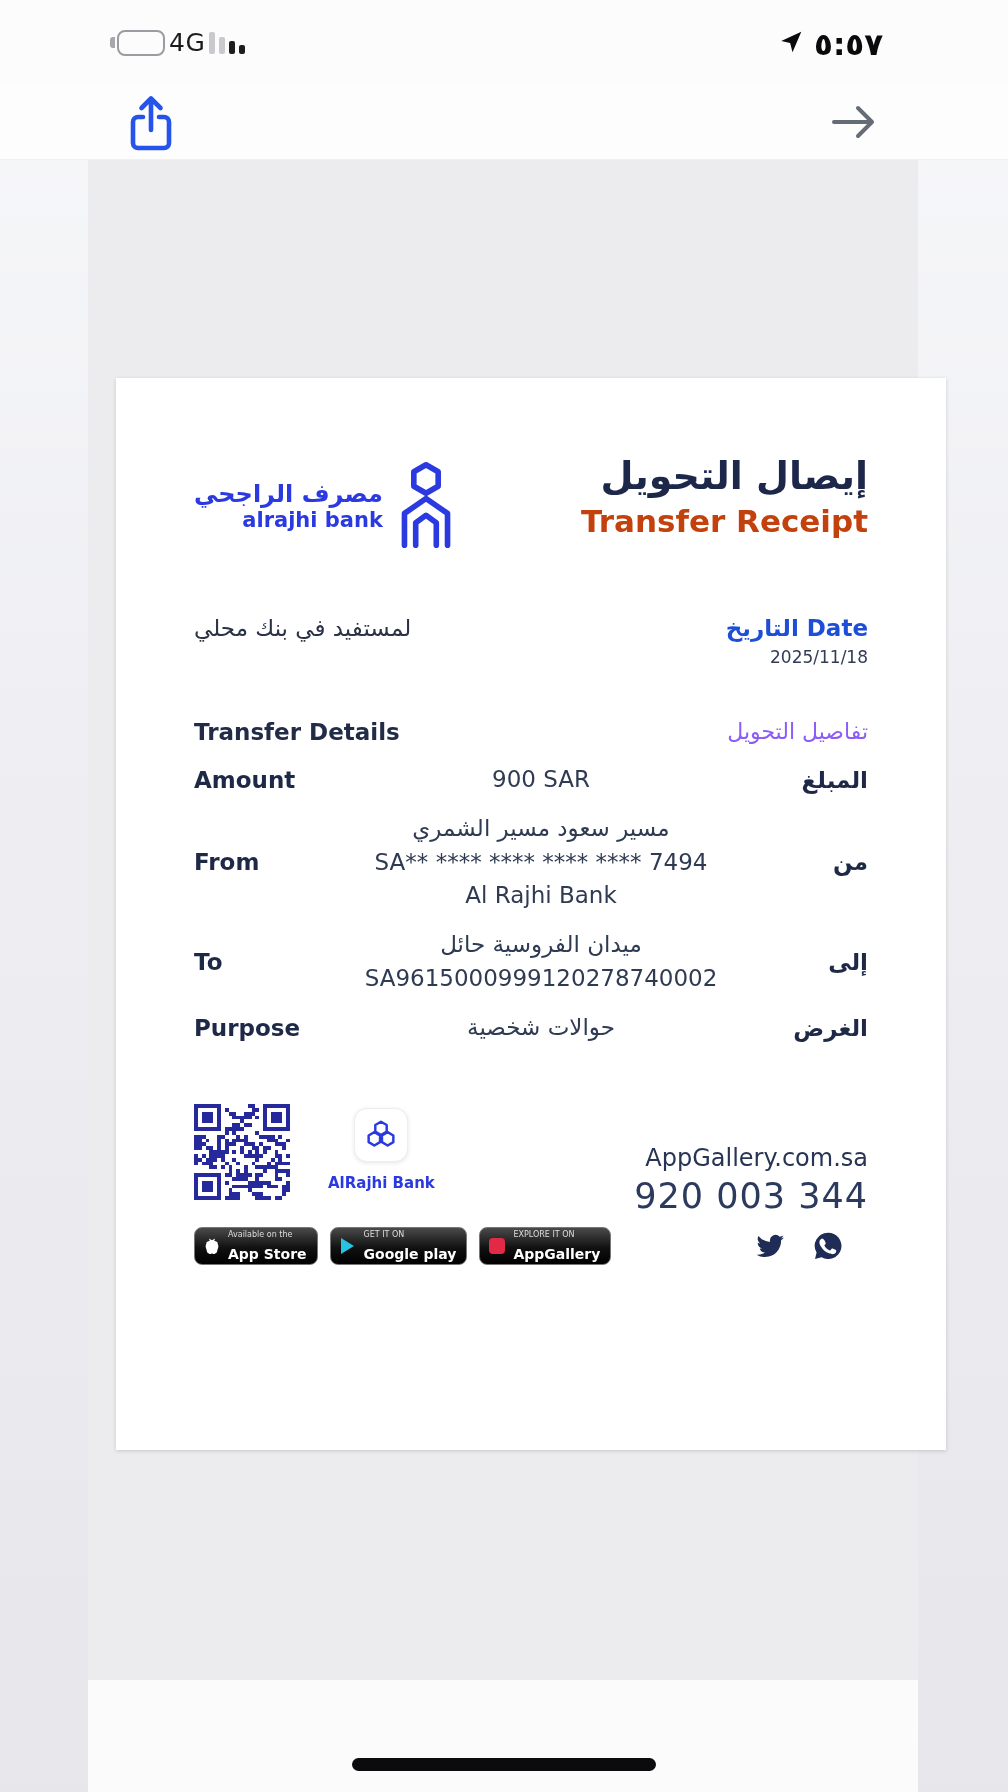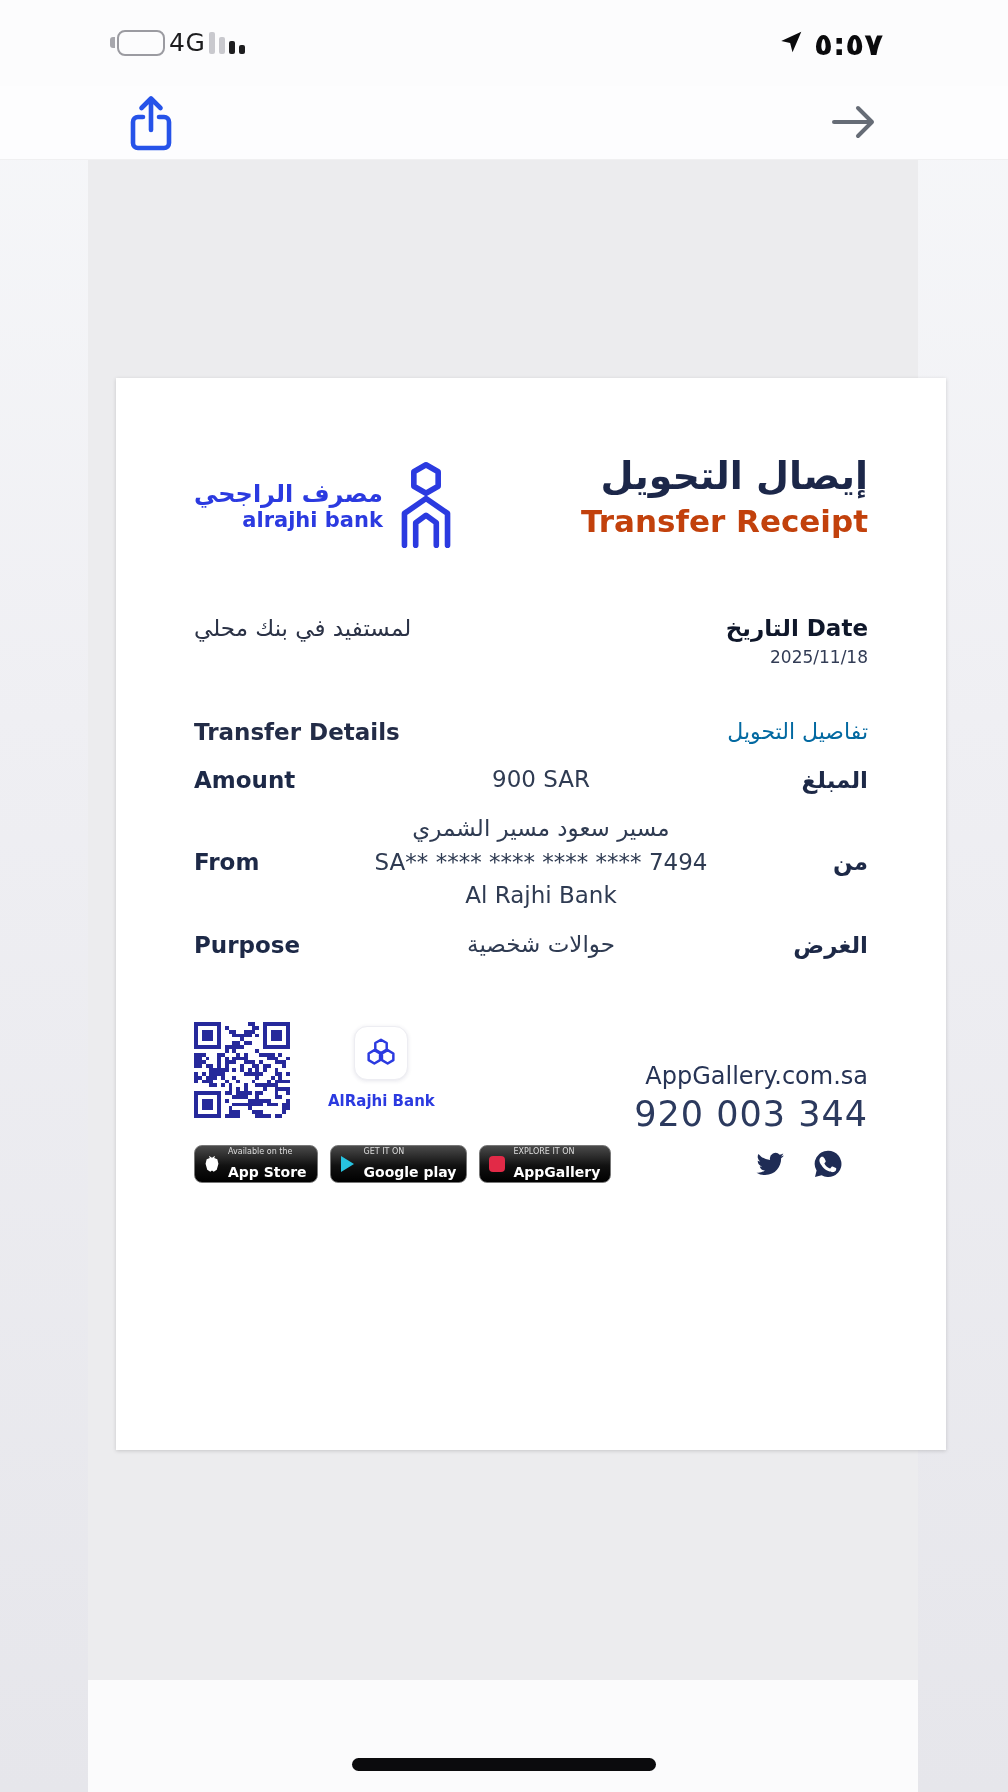--- a/index.html
+++ b/index.html
@@ -51,28 +51,28 @@
   .titles { text-align:right; }
   .title-ar { font-size:38px; font-weight:800; color:#1c2749; line-height:1.25; direction:rtl; }
   .title-en { font-size:31px; font-weight:800; color:#c2410c; line-height:1.35; }
 
   
   .date-row { display:flex; justify-content:space-between; align-items:flex-start; margin-top:54px; direction:ltr; }
   .beneficiary { text-align:left; }
   .bene-note { font-size:23px; color:#2b3246; direction:rtl; text-align:left; }
   .ref { font-size:23px; color:#2b3246; margin-top:7px; }
   .date-block { text-align:right; }
-  .date-label { font-size:23px; font-weight:700; color:#0f172a; direction:ltr; }
+  .date-label { font-size:23px; font-weight:700; color:#1d4ed8; direction:ltr; }
   .date-label .ar { direction:rtl; unicode-bidi:isolate; }
   .date-value { font-size:17px; color:#323c55; margin-top:6px; }
 
   
   .section-row { display:flex; justify-content:space-between; margin-top:52px; direction:ltr; }
   .section-en { font-size:23px; font-weight:600; color:#232c47; }
-  .section-ar { font-size:22px; color:#0369a1; direction:rtl; }
+  .section-ar { font-size:22px; color:#8b5cf6; direction:rtl; }
 
   
   .rows { margin-top:16px; }
   .drow { display:grid; grid-template-columns:130px 1fr 110px; align-items:center; direction:ltr; }
   .drow .lbl-en { font-size:23px; font-weight:700; color:#1d2947; text-align:left; }
   .drow .lbl-ar { font-size:23px; font-weight:700; color:#1d2947; text-align:right; direction:rtl; }
   .drow .val { text-align:center; font-size:23px; color:#2f3b52; line-height:1.45; }
   .drow .val .ltr { direction:ltr; unicode-bidi:isolate; }
   .drow .val .rtl { direction:rtl; unicode-bidi:isolate; }
 
@@ -212,20 +212,28 @@
             <div class="lbl-ar">المبلغ</div>
           </div>
           <div class="drow" style="margin-top: 16px;">
             <div class="lbl-en">From</div>
             <div class="val">
               <div class="rtl">مسير سعود مسير الشمري</div>
               <div class="ltr">SA** **** **** **** **** 7494</div>
               <div class="ltr">Al Rajhi Bank</div>
             </div>
             <div class="lbl-ar">من</div>
+          </div>
+          <div class="drow" style="margin-top: 16px;">
+            <div class="lbl-en">To</div>
+            <div class="val">
+              <div class="rtl">ميدان الفروسية حائل</div>
+              <div class="ltr">SA9615000999120278740002</div>
+            </div>
+            <div class="lbl-ar">إلى</div>
           </div>
           <div class="drow" style="margin-top: 16px;">
             <div class="lbl-en">Purpose</div>
             <div class="val">
               <div class="rtl">حوالات شخصية</div>
             </div>
             <div class="lbl-ar">الغرض</div>
           </div>
         </div>
 

